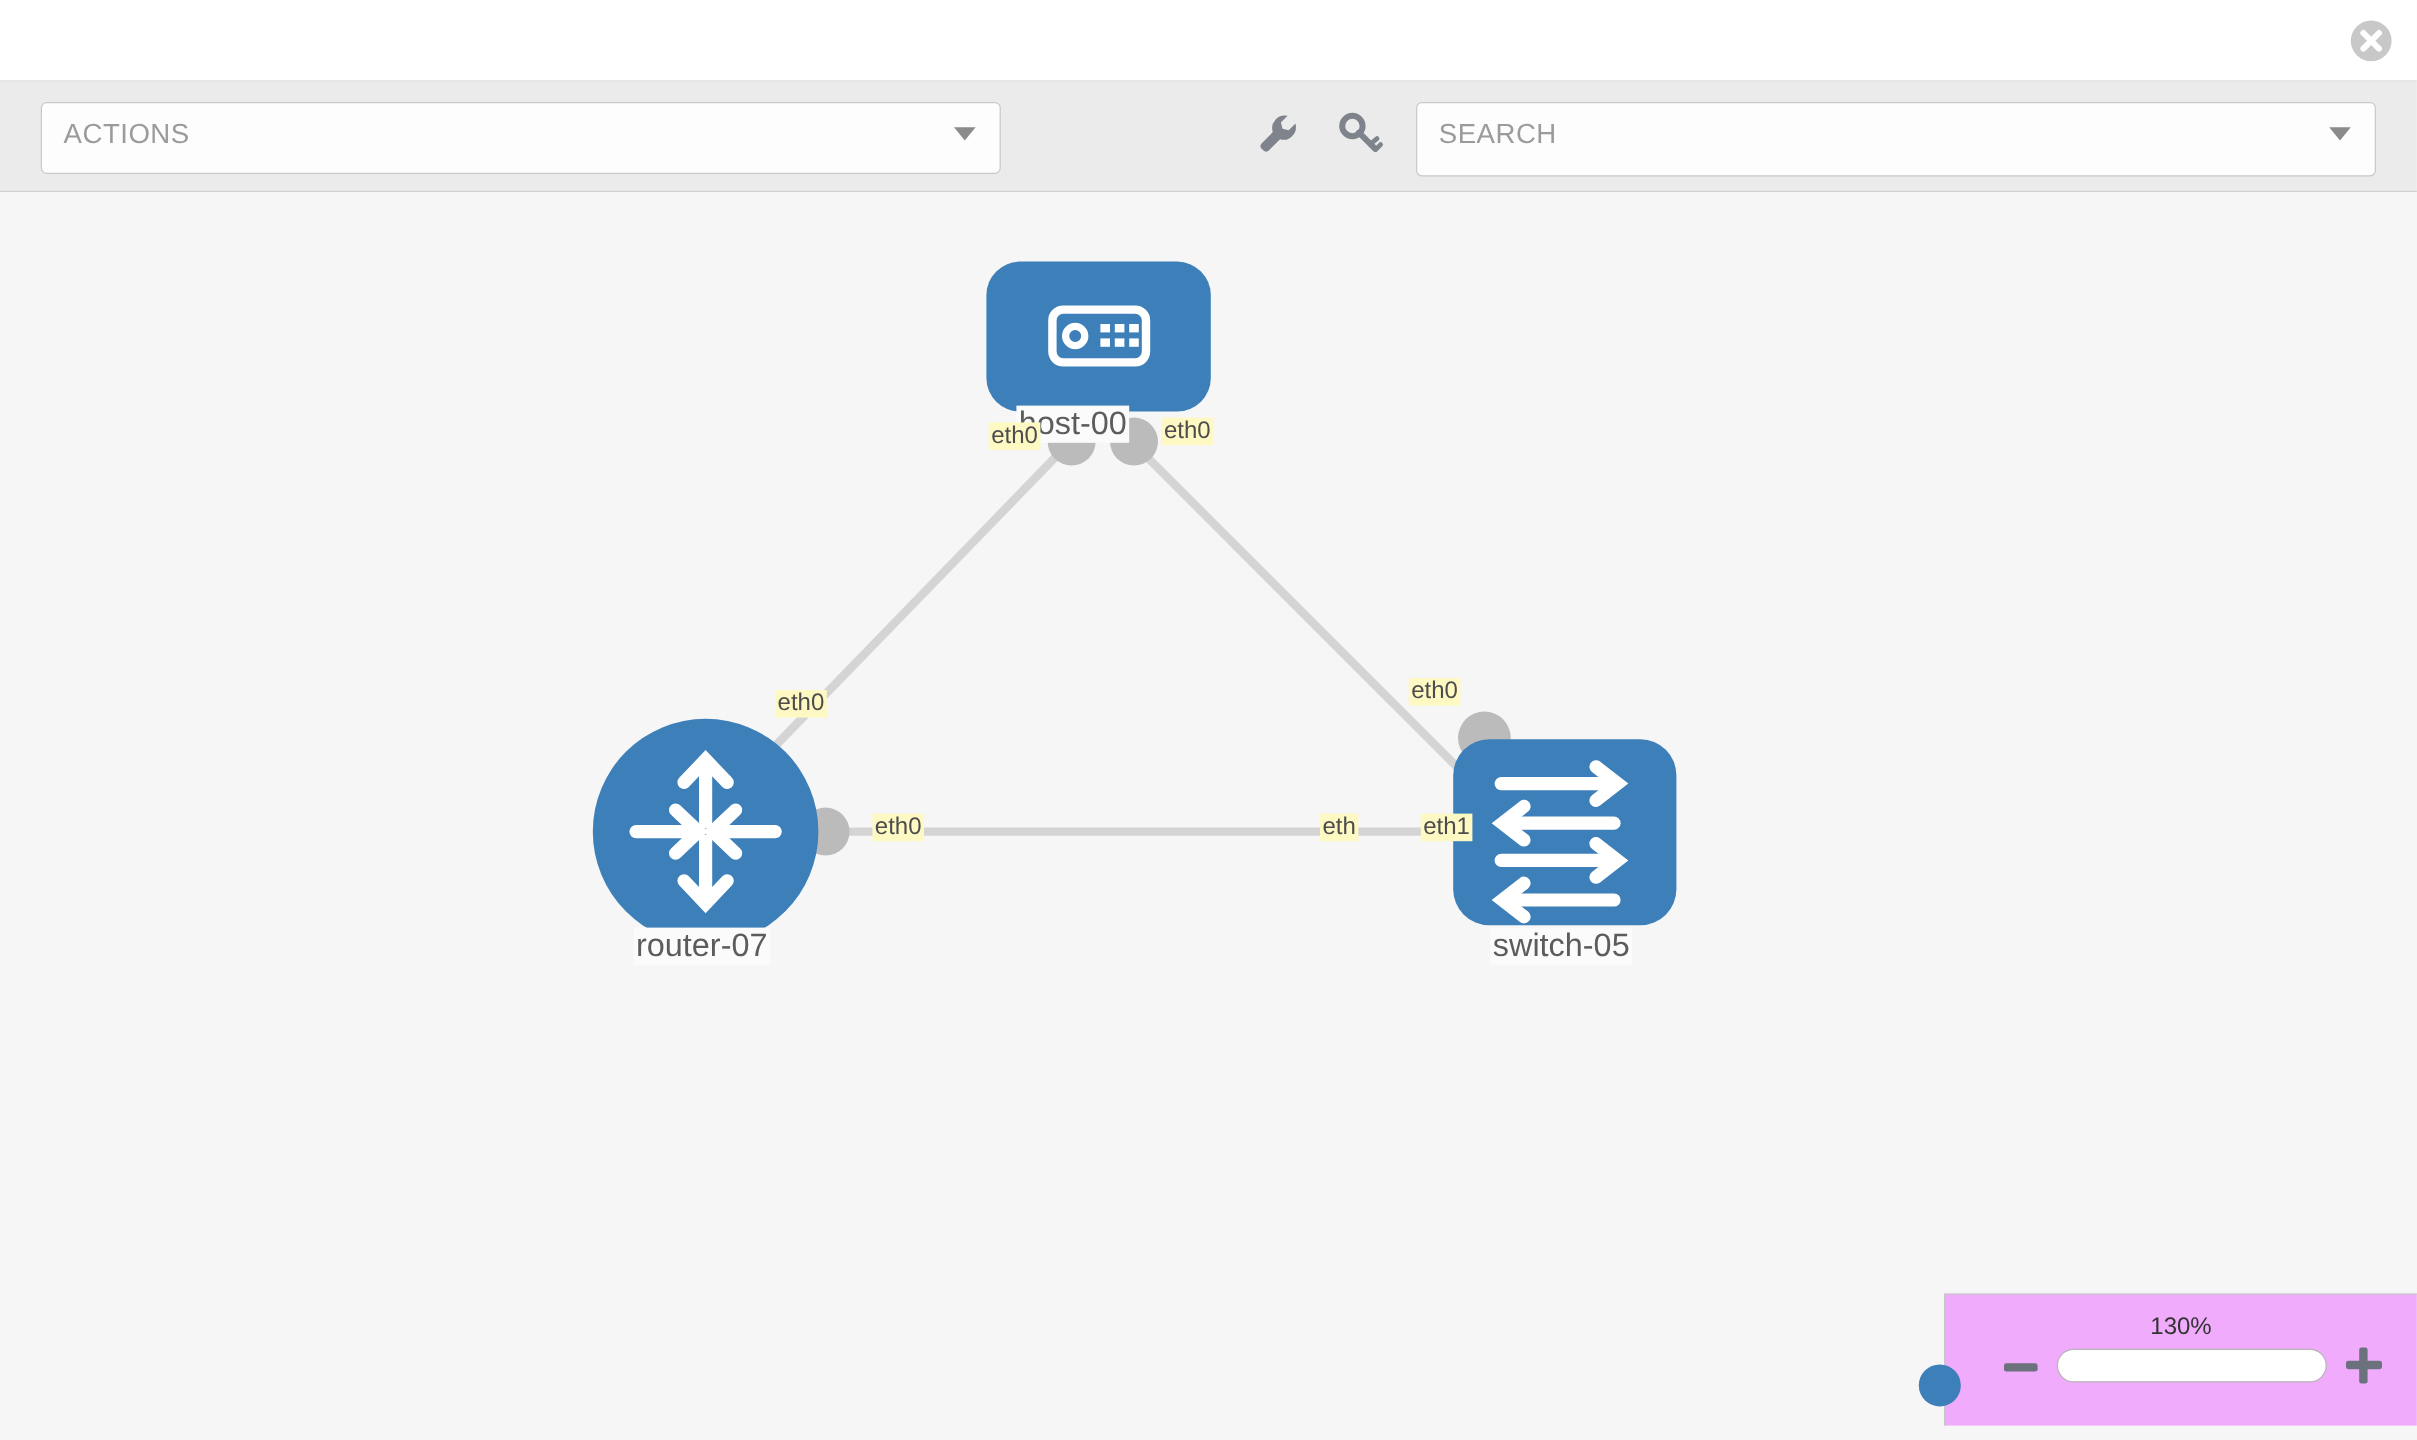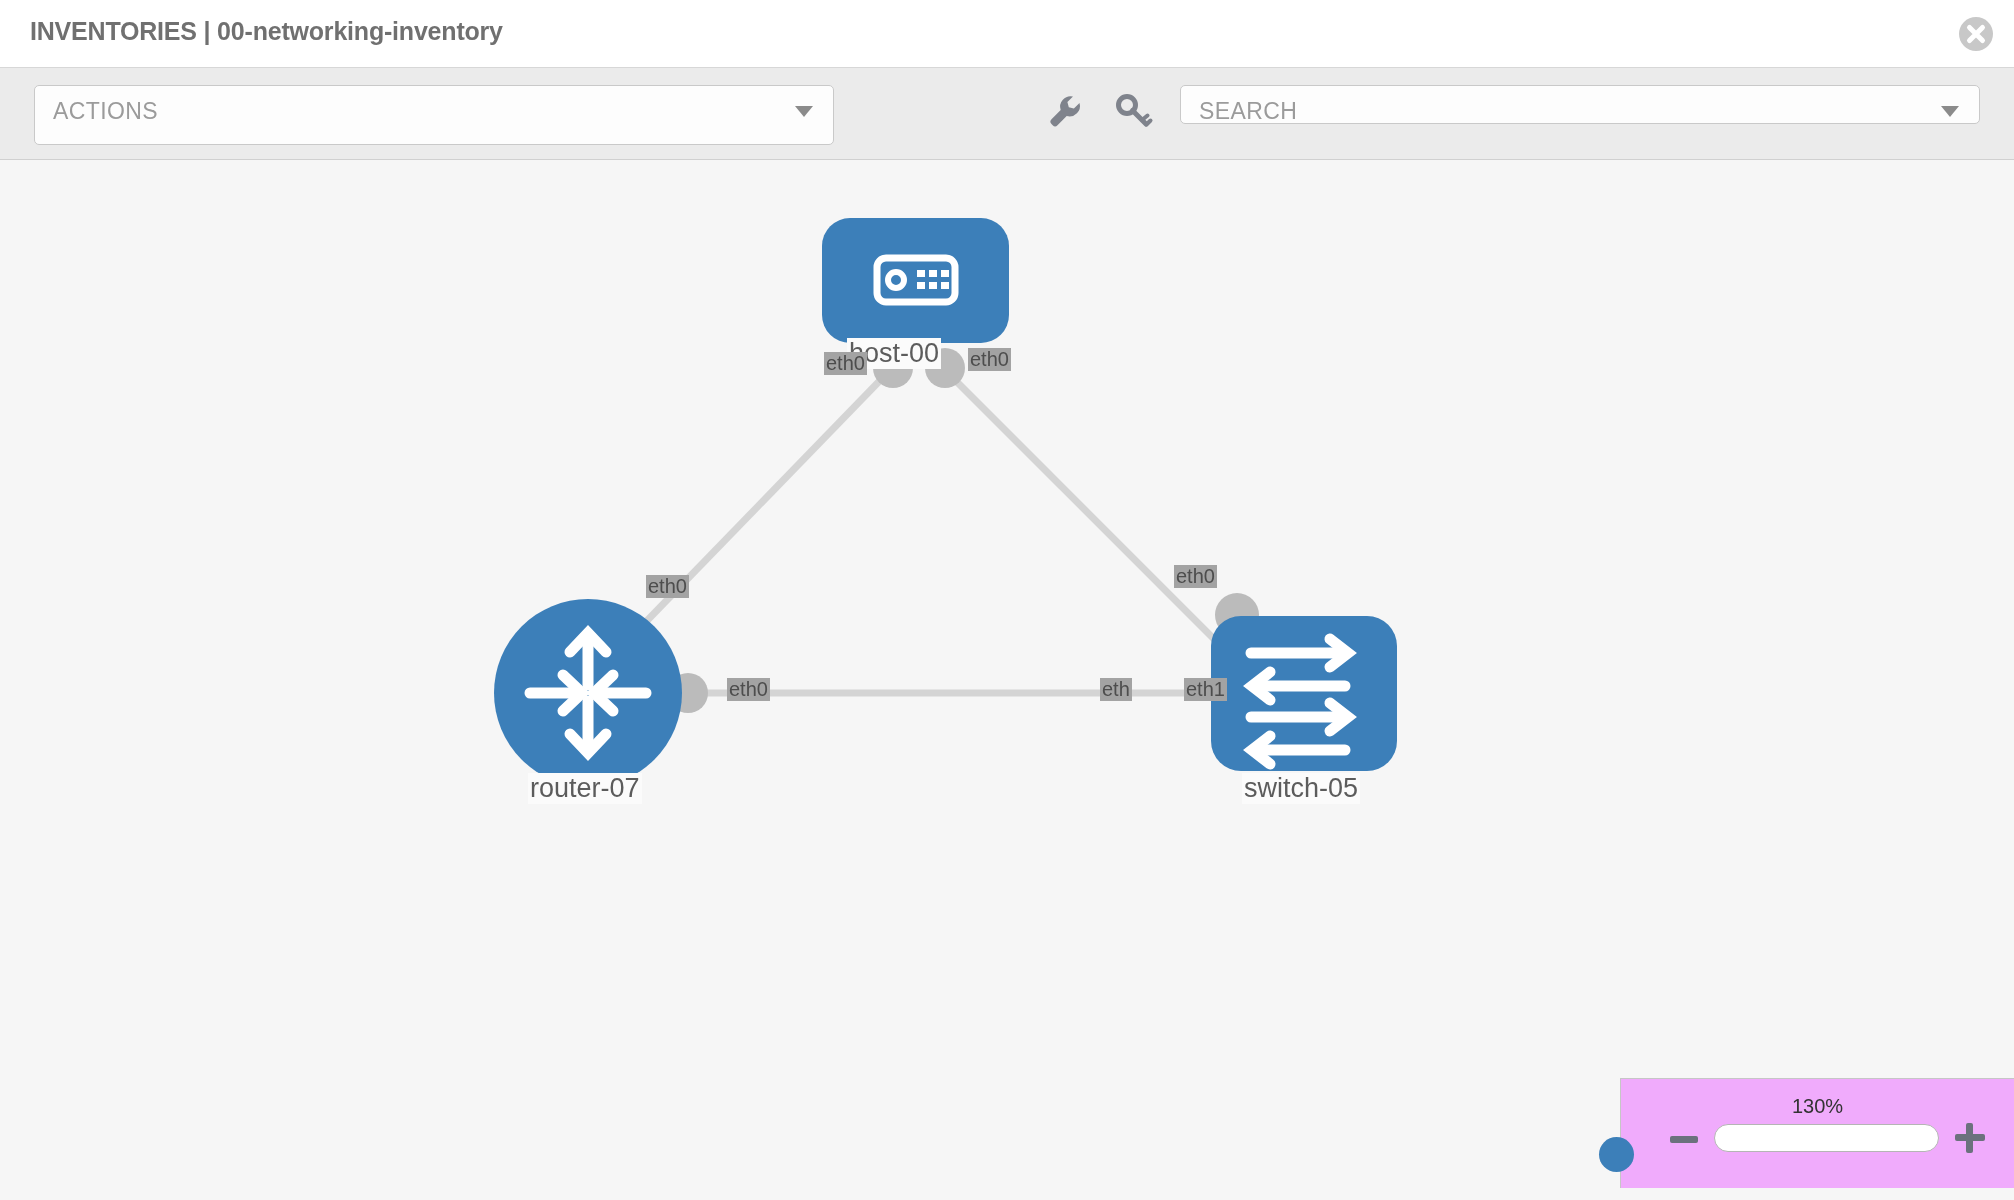--- a/index.html
+++ b/index.html
@@ -59,21 +59,21 @@
   #wrench-icon {
     position: absolute; left: 1043px; top: 90px;
     width: 42px; height: 42px; cursor: pointer;
   }
   #key-icon {
     position: absolute; left: 1112px; top: 90px;
     width: 42px; height: 42px; cursor: pointer;
   }
   #search-box {
     position: absolute; left: 1180px; top: 85px;
-    width: 800px; height: 39px;
+    width: 800px; height: 62px;
     background: #fdfdfd;
     border: 1px solid #c9c9c9;
     border-radius: 5px;
   }
   #search-placeholder {
     position: absolute; left: 18px; top: 12px;
     font-size: 23px; color: #9b9b9b;
     letter-spacing: 0.4px;
   }
 
@@ -91,21 +91,21 @@
     font-size: 27px;
     color: #5c5c5c;
     background: #fbfbfb;
     white-space: nowrap;
     padding: 0 2px;
   }
   .iface-label {
     position: absolute;
     font-size: 20px;
     color: #4d4d4d;
-    background: #a3a3a3;
+    background: #fef9c3;
     white-space: nowrap;
     padding: 0 2px;
   }
 
   
   #zoom-panel {
     position: absolute; left: 1620px; top: 1078px;
     width: 394px; height: 110px;
     background: #f0abfc;
     border: 1px solid #c6c6c6;
@@ -141,21 +141,20 @@
   #zoom-in-button::before, #zoom-in-button::after {
     content: ""; position: absolute; background: #6b717d; border-radius: 2px;
   }
   #zoom-in-button::before { left: 0; top: 11px; width: 30px; height: 7px; }
   #zoom-in-button::after  { left: 11px; top: 0; width: 7px; height: 30px; }
 </style>
 </head>
 <body>
 
 <div id="header-bar">
-  <div id="page-title">INVENTORIES | 00-networking-inventory</div>
   <div id="close-button">
     <svg width="36" height="36" viewBox="0 0 36 36">
       <circle cx="18" cy="18" r="17" fill="#c8c8c8"></circle>
       <path d="M11.5 11.5 L24.5 24.5 M24.5 11.5 L11.5 24.5" stroke="#ffffff" stroke-width="5" stroke-linecap="round"></path>
     </svg>
   </div>
 </div>
 
 <div id="toolbar"></div>
 

